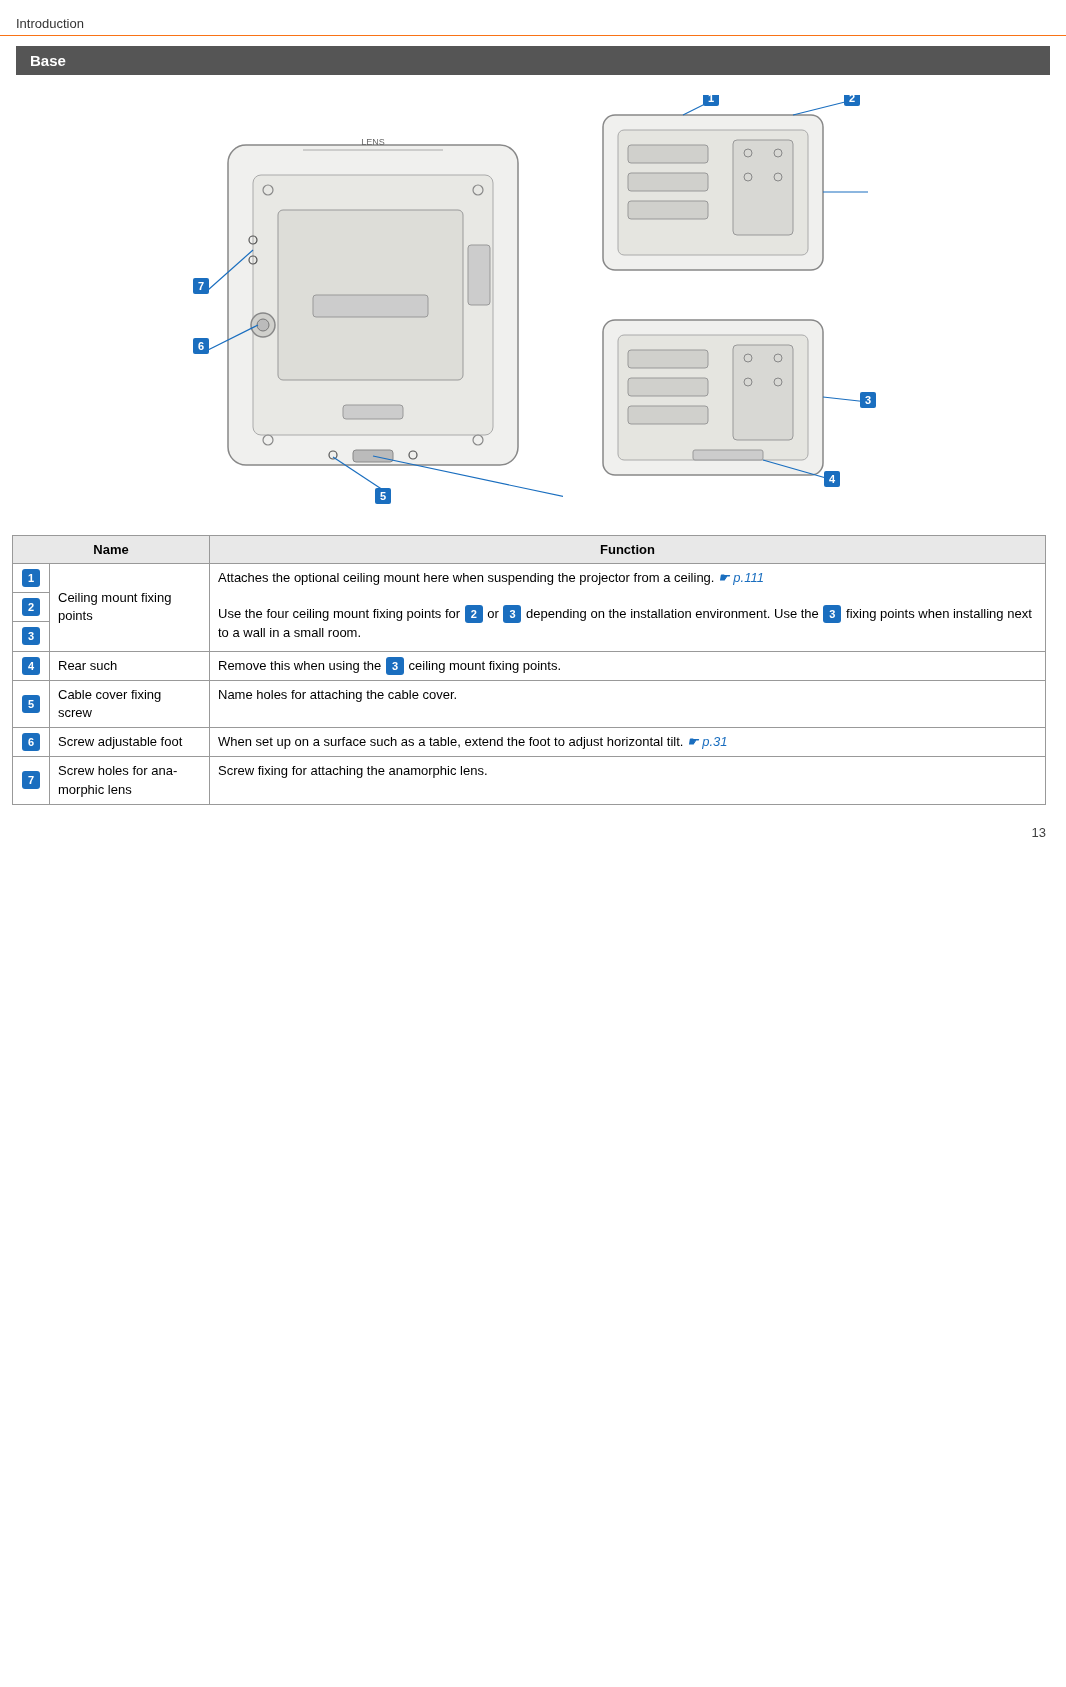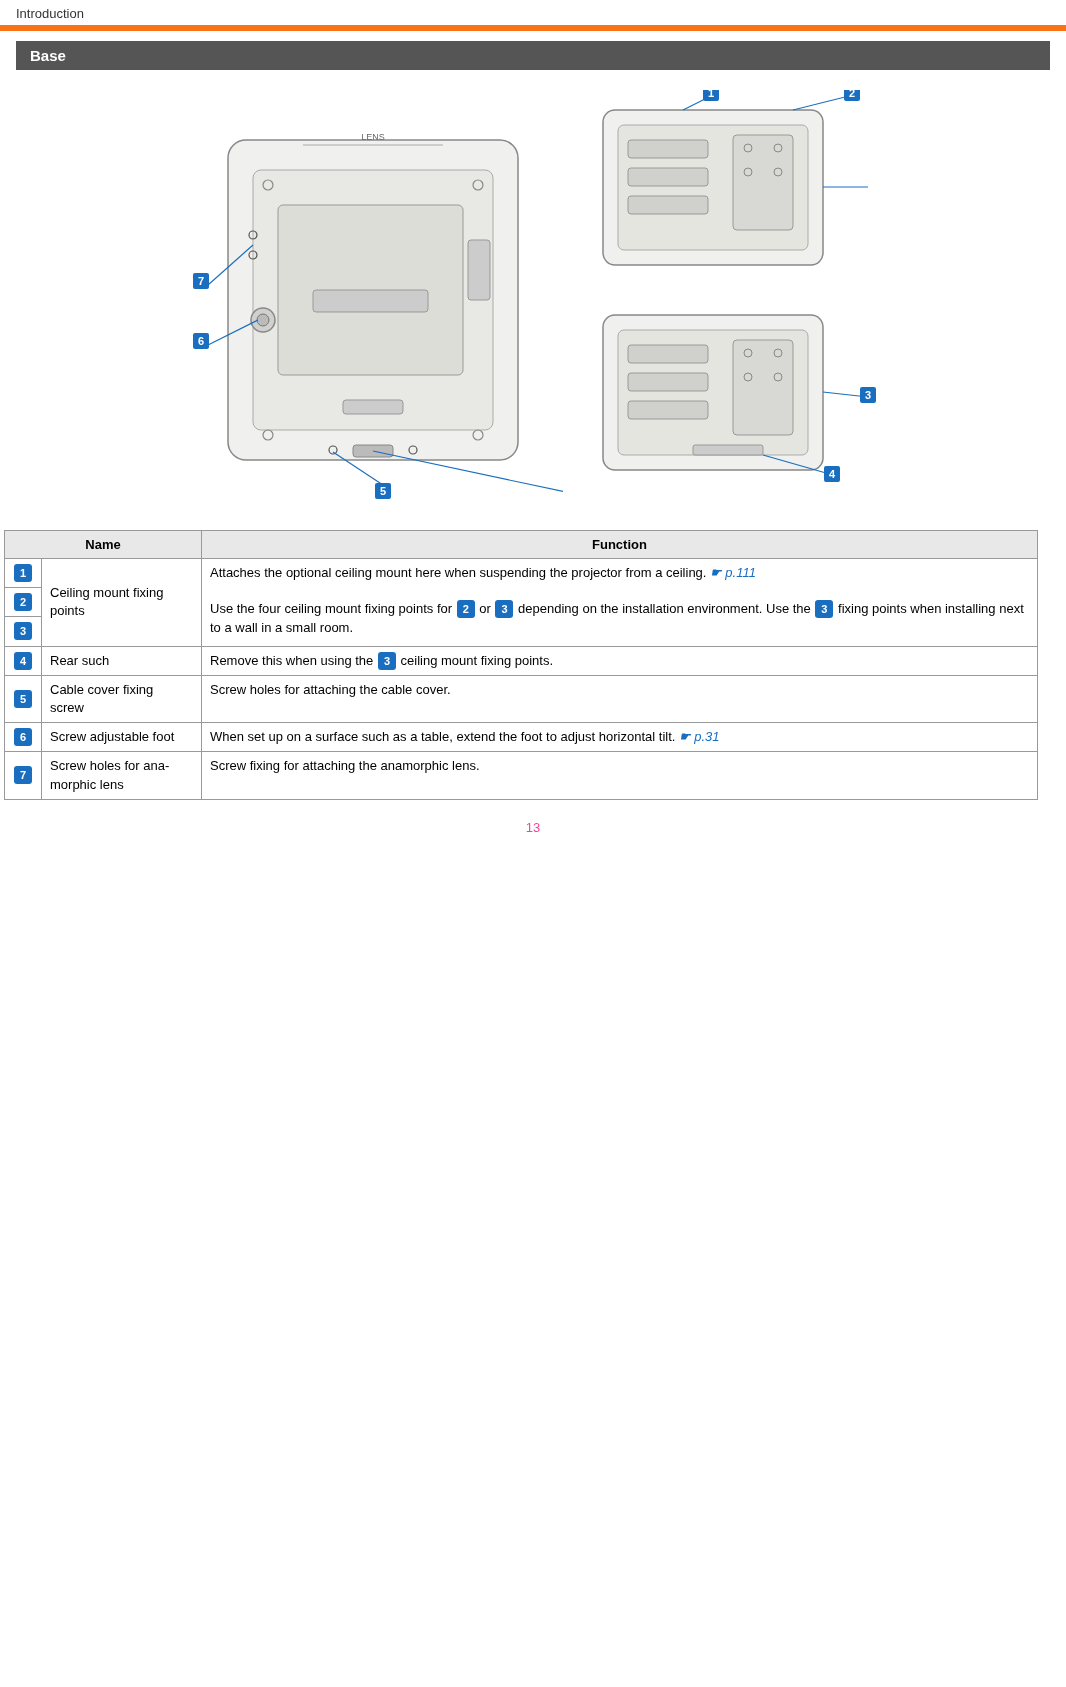--- a/index.html
+++ b/index.html
@@ -5,22 +5,22 @@
     * { box-sizing: border-box; margin: 0; padding: 0; }
     body {
       font-family: Arial, sans-serif;
       font-size: 13px;
       background: #fff;
       color: #000;
       width: 1066px;
       min-height: 1687px;
     }
     .page-header {
-      padding: 6px 16px 4px 16px;
-      border-bottom: 6px solid #f97316;
+      padding: 16px 16px 4px 16px;
+      border-bottom: 1px solid #f97316;
       font-size: 13px;
       color: #333;
     }
     .section-title {
       background: #555;
       color: #fff;
       font-size: 15px;
       font-weight: bold;
       padding: 6px 14px;
       margin: 10px 16px 0 16px;
@@ -42,21 +42,21 @@
     .diagram-right {
       position: relative;
       width: 310px;
       height: 420px;
       display: flex;
       flex-direction: column;
       gap: 10px;
     }
     
     .info-table {
-      margin: 0 4px;
+      margin: 0 12px;
       border-collapse: collapse;
       width: calc(100% - 32px);
     }
     .info-table th {
       background: #e8e8e8;
       border: 1px solid #999;
       padding: 6px 10px;
       text-align: center;
       font-weight: bold;
       font-size: 13px;
@@ -91,24 +91,24 @@
       line-height: 18px;
       font-size: 11px;
       font-weight: bold;
       margin: 0 1px;
     }
     .link-blue {
       color: #1a6ebf;
       font-style: italic;
     }
     .page-number {
-      text-align: center;
+      text-align: right;
       padding: 20px;
       font-size: 13px;
-      color: #ec4899;
+      color: #404040;
     }
     
     .merged-name {
       vertical-align: top;
       padding-top: 8px;
     }
   </style>
 </head>
 <body>
 
@@ -295,21 +295,21 @@
         Remove this when using the <span class="num-badge">3</span> ceiling mount fixing points.
       </td>
     </tr>
 
     <tr>
       <td class="num-cell">
         <span class="num-badge">5</span>
       </td>
       <td class="name-cell">Cable cover fixing<br>screw</td>
       <td class="func-cell">
-        Screw holes for attaching the cable cover.
+        Name holes for attaching the cable cover.
       </td>
     </tr>
 
     <tr>
       <td class="num-cell">
         <span class="num-badge">6</span>
       </td>
       <td class="name-cell">Screw adjustable foot</td>
       <td class="func-cell">
         When set up on a surface such as a table, extend the foot to adjust horizontal tilt.

